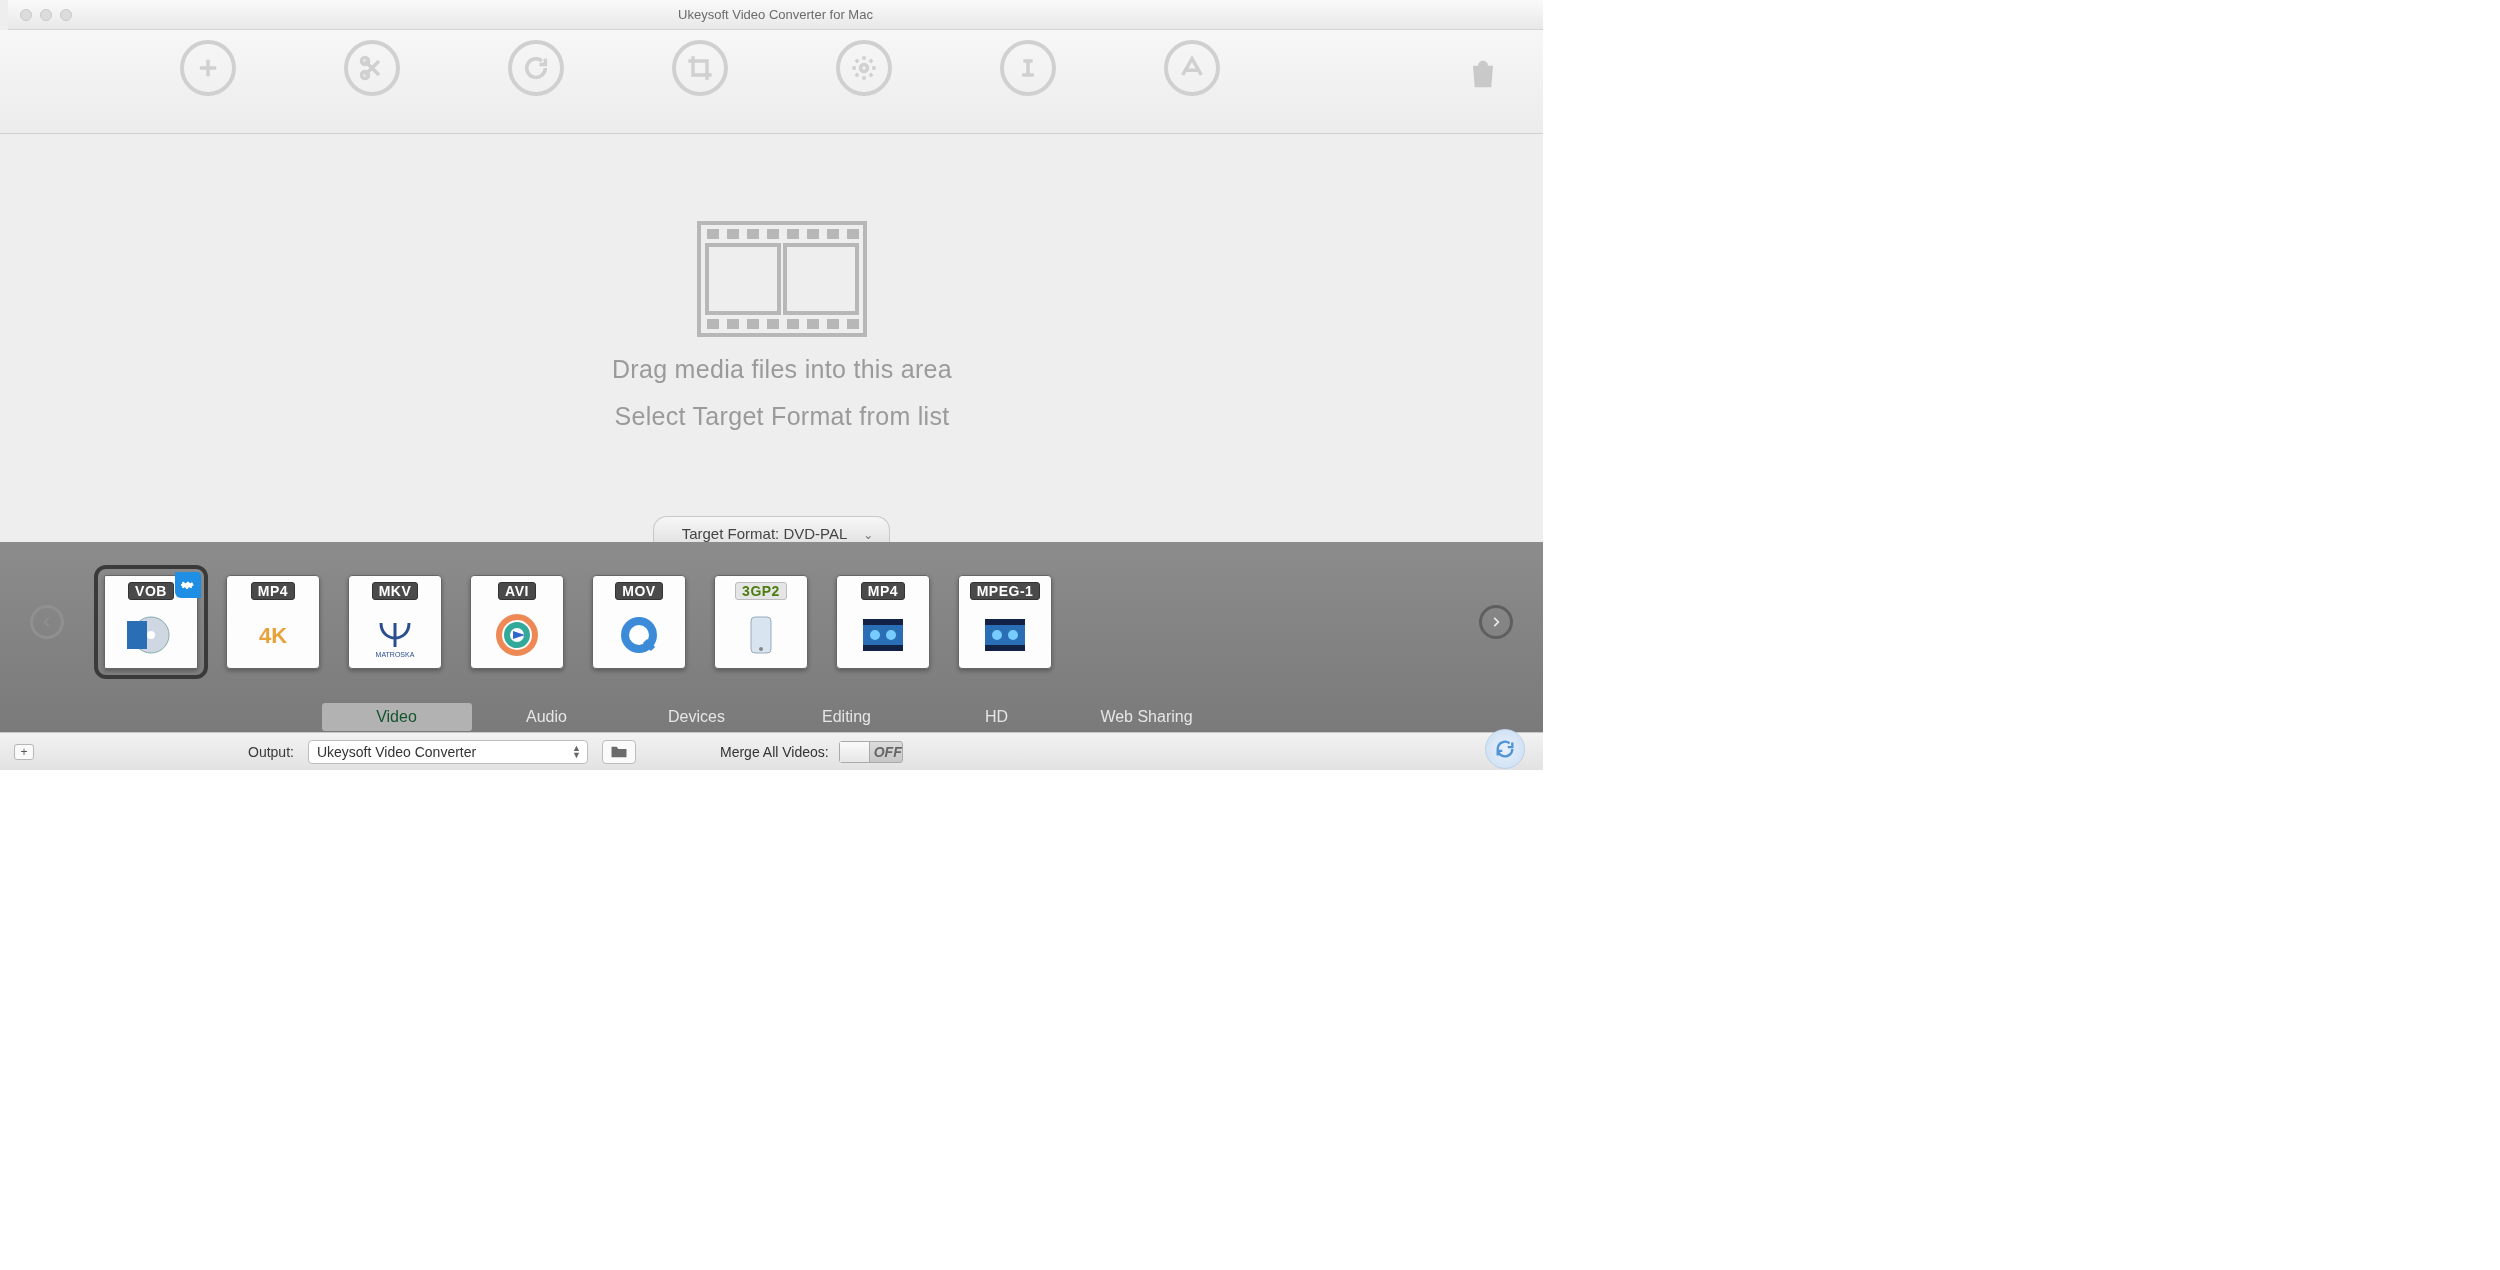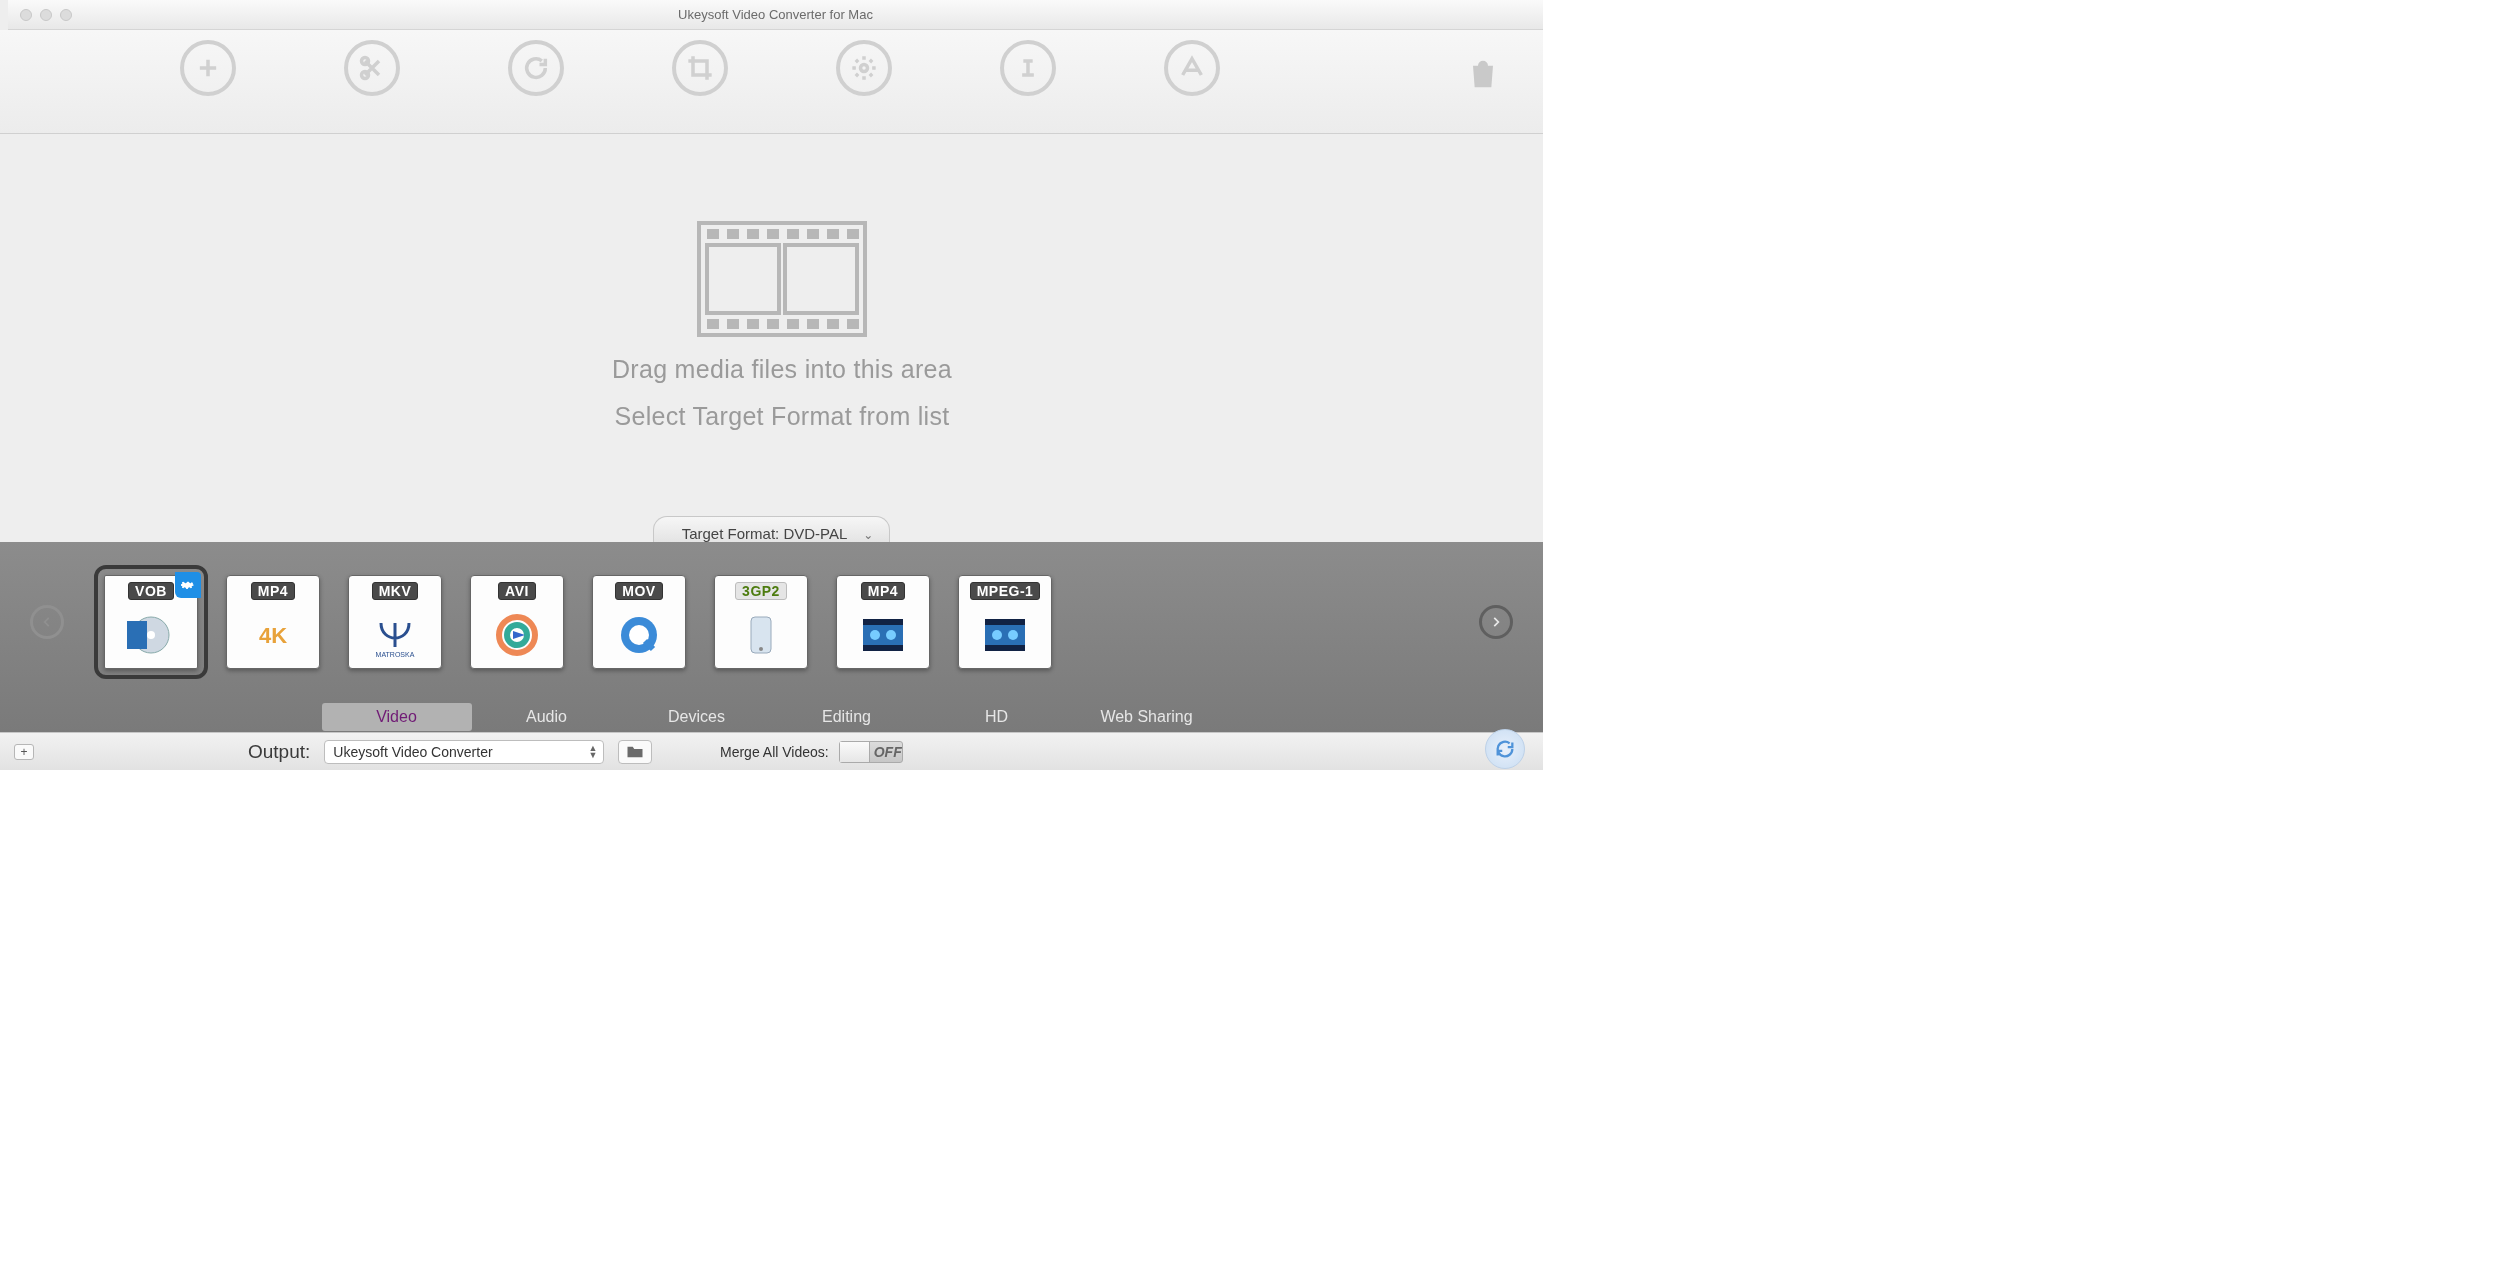--- a/index.html
+++ b/index.html
@@ -41,26 +41,26 @@
 .card.sel { outline:4px solid #3a3a3a; outline-offset:6px; border-radius:2px; }
 .card .gear { position:absolute; top:-4px; right:-4px; width:26px; height:26px; background:#1f8fe6; border-radius:0 4px 0 6px; display:flex; align-items:center; justify-content:center; }
 .card .gear svg { width:16px; height:16px; fill:#fff; }
 .card .badge { font-size:14px; font-weight:700; color:#4d7c0f; background:#e5e5e5; border:1px solid #bcbcbc; border-radius:3px; padding:0 6px; margin-top:2px; letter-spacing:.5px;}
 .card .badge.dark { background:#4a4a4a; color:#fff; border-color:#333; }
 .card .art { flex:1; display:flex; align-items:center; justify-content:center; width:100%; }
 .card .art svg { width:56px; height:48px; }
 
 .tabs { height:30px; display:flex; align-items:center; justify-content:center; }
 .tab { width:150px; height:28px; display:flex; align-items:center; justify-content:center; font-size:16px; color:#e6e6e6; cursor:pointer; }
-.tab.active { background:#b2b2b2; color:#701a75; border-radius:3px; }
+.tab.active { background:#b2b2b2; color:#14532d; border-radius:3px; }
 
 
 .footer { height:38px; background:linear-gradient(#f2f2f2,#e2e2e2); border-top:1px solid #c7c7c7; display:flex; align-items:center; padding:0 14px; gap:14px; position:relative; }
 .addbtn { width:20px; height:16px; border:1px solid #b6b6b6; border-radius:3px; display:flex; align-items:center; justify-content:center; font-size:12px; color:#555; background:#fafafa; }
-.out-label { font-size:19px; color:#3a3a3a; margin-left:200px;text-align:right; }
+.out-label { font-size:14px; color:#3a3a3a; margin-left:200px;text-align:right; }
 .select { width:280px; height:24px; background:#fff; border:1px solid #bdbdbd; border-radius:4px; display:flex; align-items:center; padding:0 8px; font-size:14px; color:#333; position:relative; }
 .select .updn { position:absolute; right:6px; font-size:9px; color:#666; line-height:7px; }
 .folder { width:34px; height:24px; border:1px solid #bdbdbd; border-radius:4px; background:#fafafa; display:flex; align-items:center; justify-content:center; }
 .folder svg { width:18px; height:14px; fill:#6a6a6a; }
 .merge { position:absolute; left:720px; display:flex; align-items:center; gap:10px; }
 .merge-label { font-size:14px; color:#333; }
 .toggle { width:64px; height:22px; background:linear-gradient(#dcdcdc,#c7c7c7); border:1px solid #aaa; border-radius:3px; display:flex; align-items:center; }
 .toggle .knob { width:30px; height:20px; background:linear-gradient(#fafafa,#e6e6e6); border-right:1px solid #aaa; }
 .toggle .state { flex:1; text-align:right; font-size:14px; color:#666; font-weight:600;font-style:italic; }
 .convert { position:absolute; right:18px; width:40px; height:40px; border-radius:50%; background:radial-gradient(#e8f0fb,#c9ddf2); border:1px solid #bdd1e8; display:flex; align-items:center; justify-content:center; top:-4px; }

